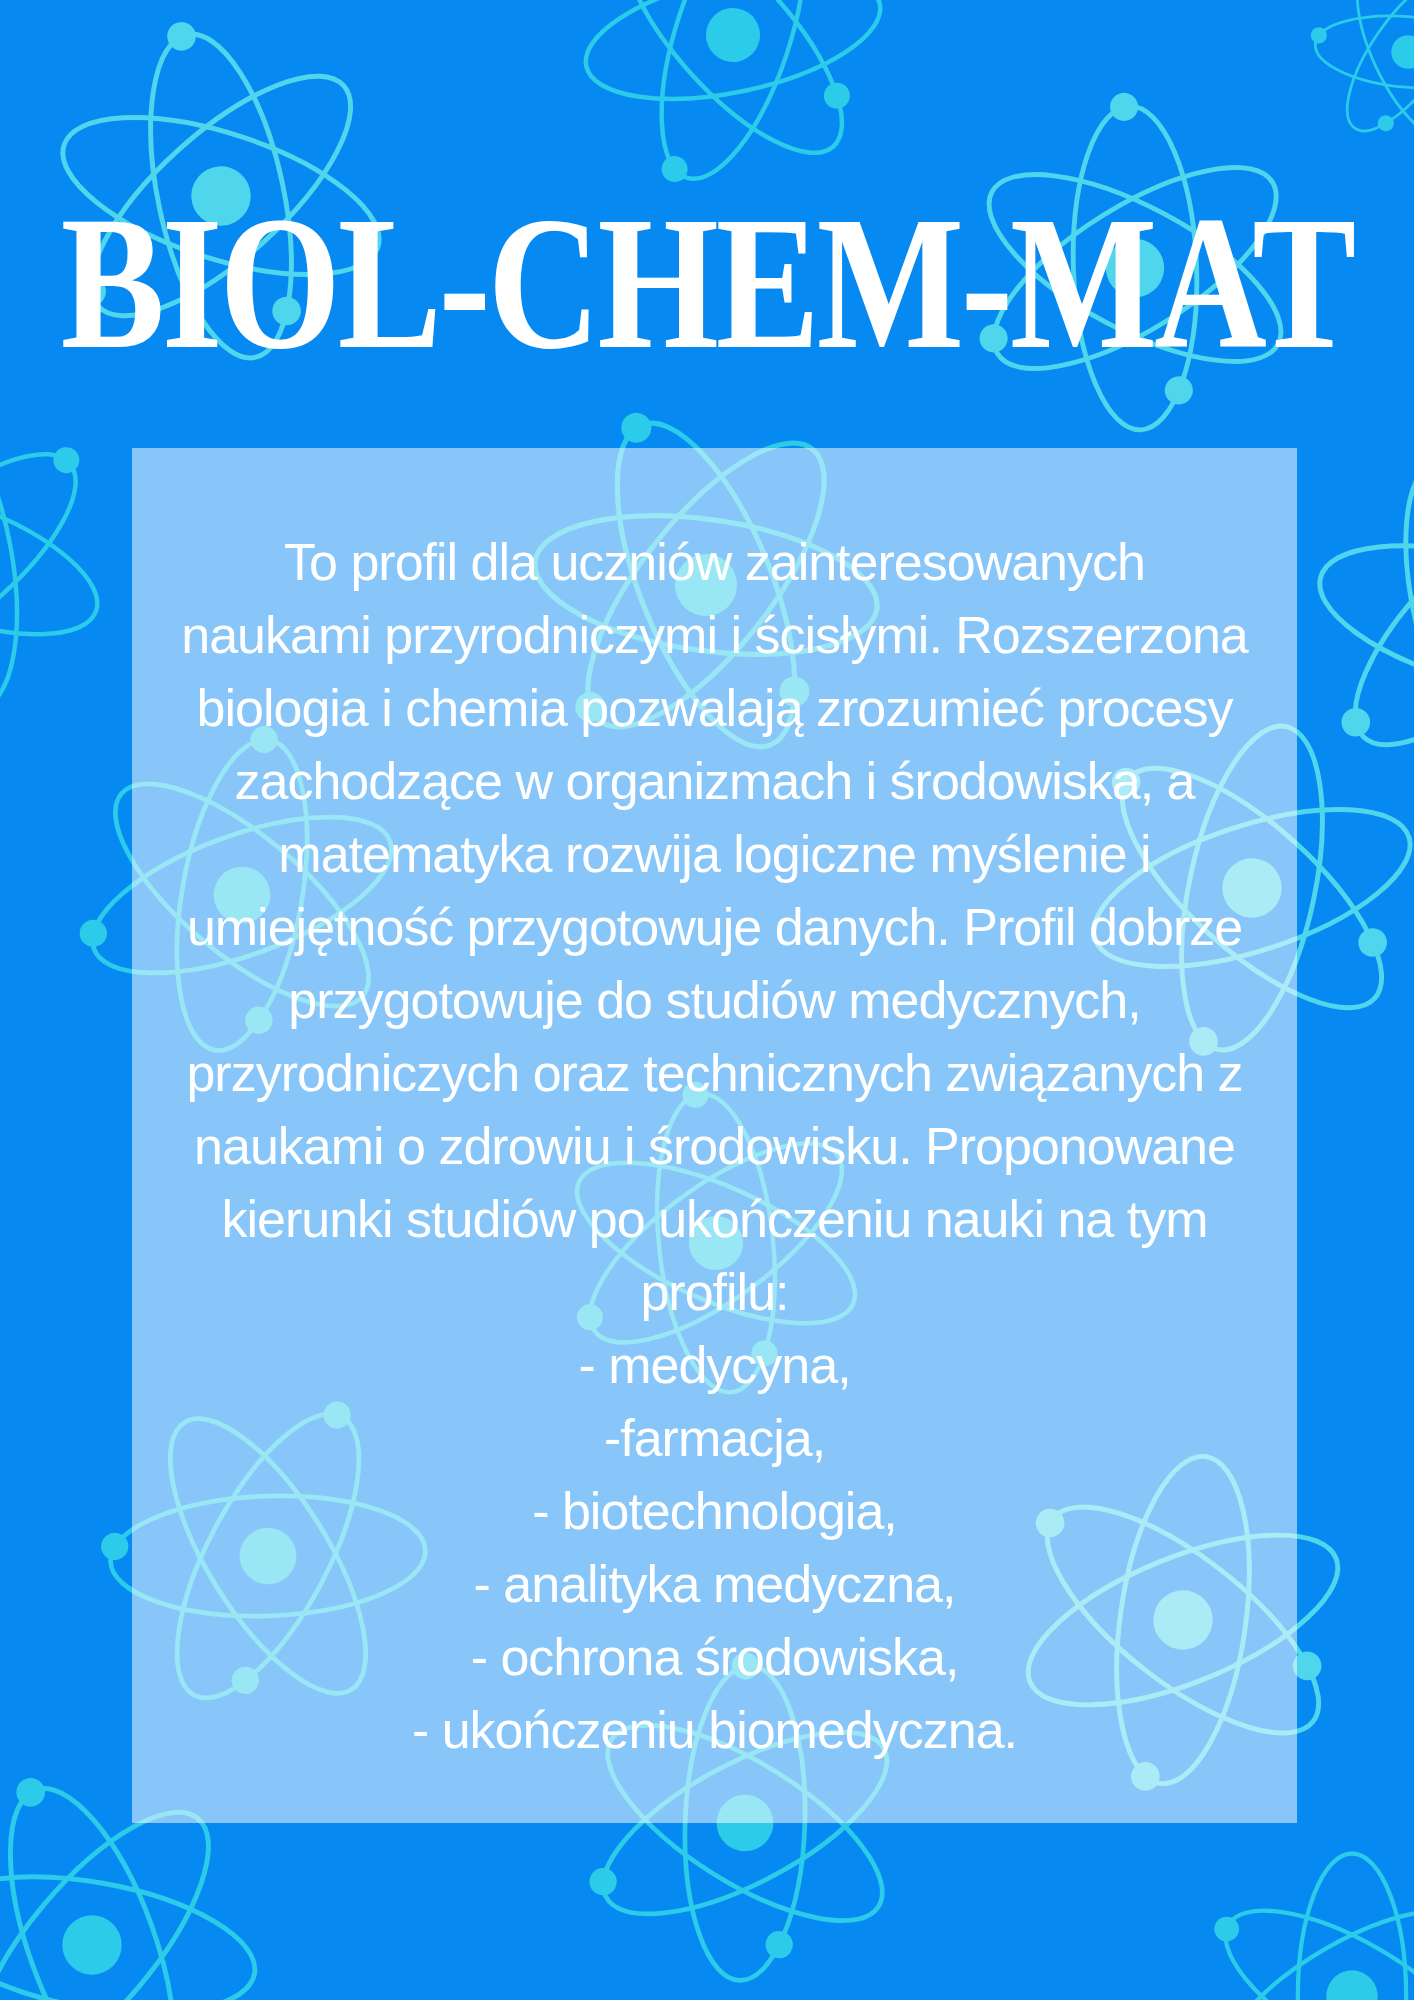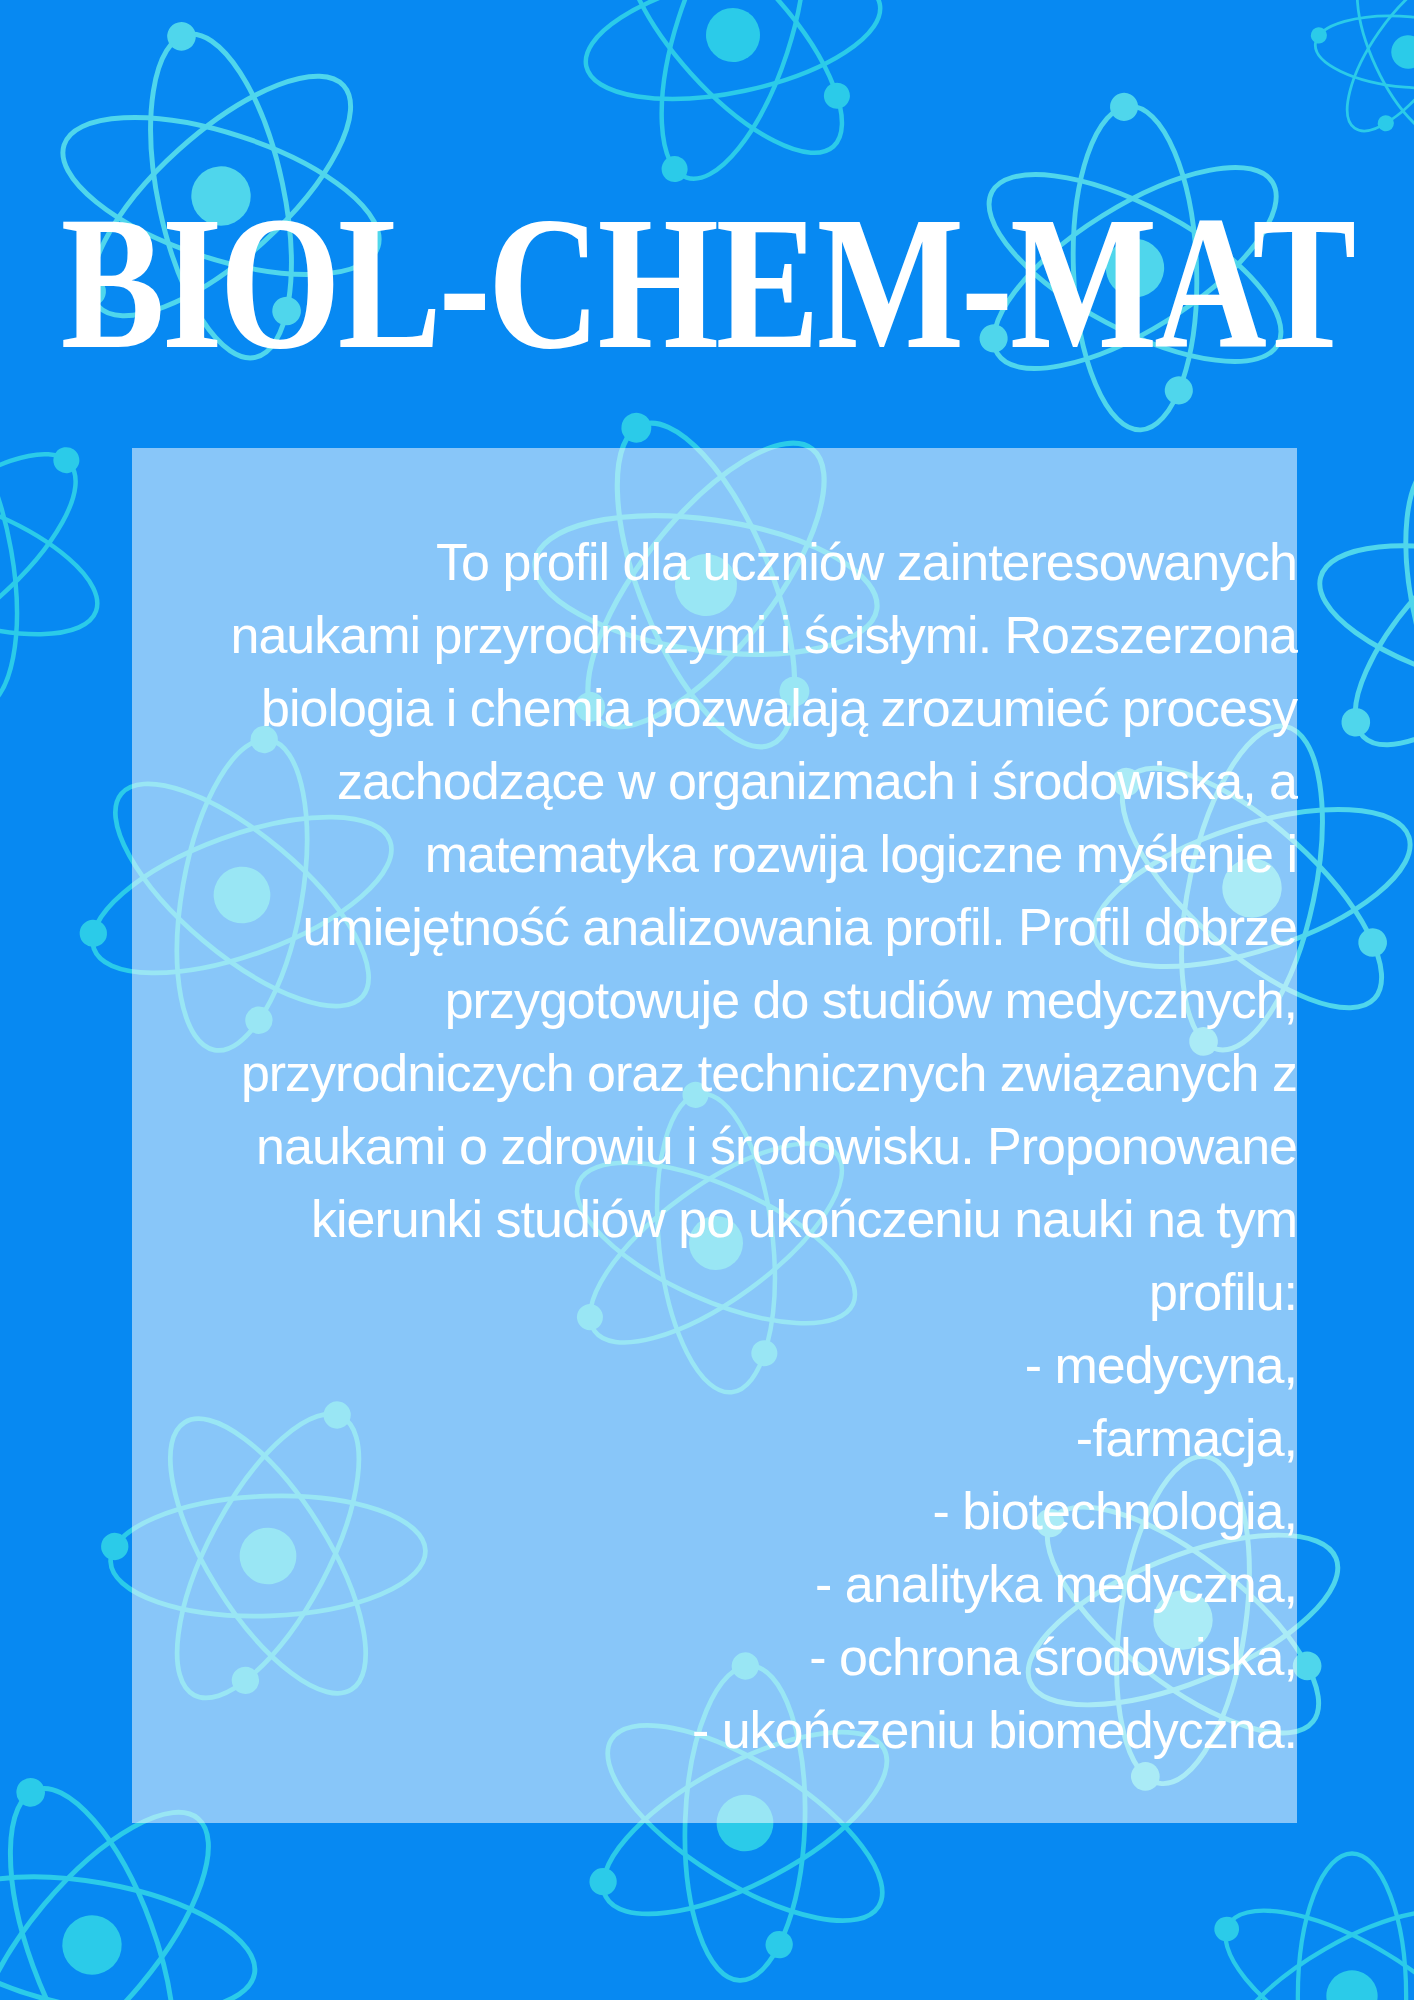--- a/index.html
+++ b/index.html
@@ -45,21 +45,21 @@
   
   .panel{
     position:absolute;left:132px;top:448px;
     width:1165px;height:1375px;
     background:var(--panel);
   }
   .panel-text{
     position:absolute;left:132px;top:448px;
     width:1165px;
     padding-top:78px;
-    text-align:right;
+    text-align:center;
     color:var(--text);
     font-size:52px;
     line-height:73px;
     letter-spacing:-1px;
   }
   .pline{white-space:nowrap;}
 </style>
 </head>
 <body>
 
@@ -97,21 +97,21 @@
   <div class="panel"></div>
 
   <h1 class="title">BIOL-CHEM-MAT</h1>
 
   <div class="panel-text">
     <div class="pline">To profil dla uczniów zainteresowanych</div>
     <div class="pline">naukami przyrodniczymi i ścisłymi. Rozszerzona</div>
     <div class="pline">biologia i chemia pozwalają zrozumieć procesy</div>
     <div class="pline">zachodzące w organizmach i środowiska, a</div>
     <div class="pline">matematyka rozwija logiczne myślenie i</div>
-    <div class="pline">umiejętność analizowania profil. Profil dobrze</div>
+    <div class="pline">umiejętność przygotowuje danych. Profil dobrze</div>
     <div class="pline">przygotowuje do studiów medycznych,</div>
     <div class="pline">przyrodniczych oraz technicznych związanych z</div>
     <div class="pline">naukami o zdrowiu i środowisku. Proponowane</div>
     <div class="pline">kierunki studiów po ukończeniu nauki na tym</div>
     <div class="pline">profilu:</div>
     <div class="pline">- medycyna,</div>
     <div class="pline">-farmacja,</div>
     <div class="pline">- biotechnologia,</div>
     <div class="pline">- analityka medyczna,</div>
     <div class="pline">- ochrona środowiska,</div>

